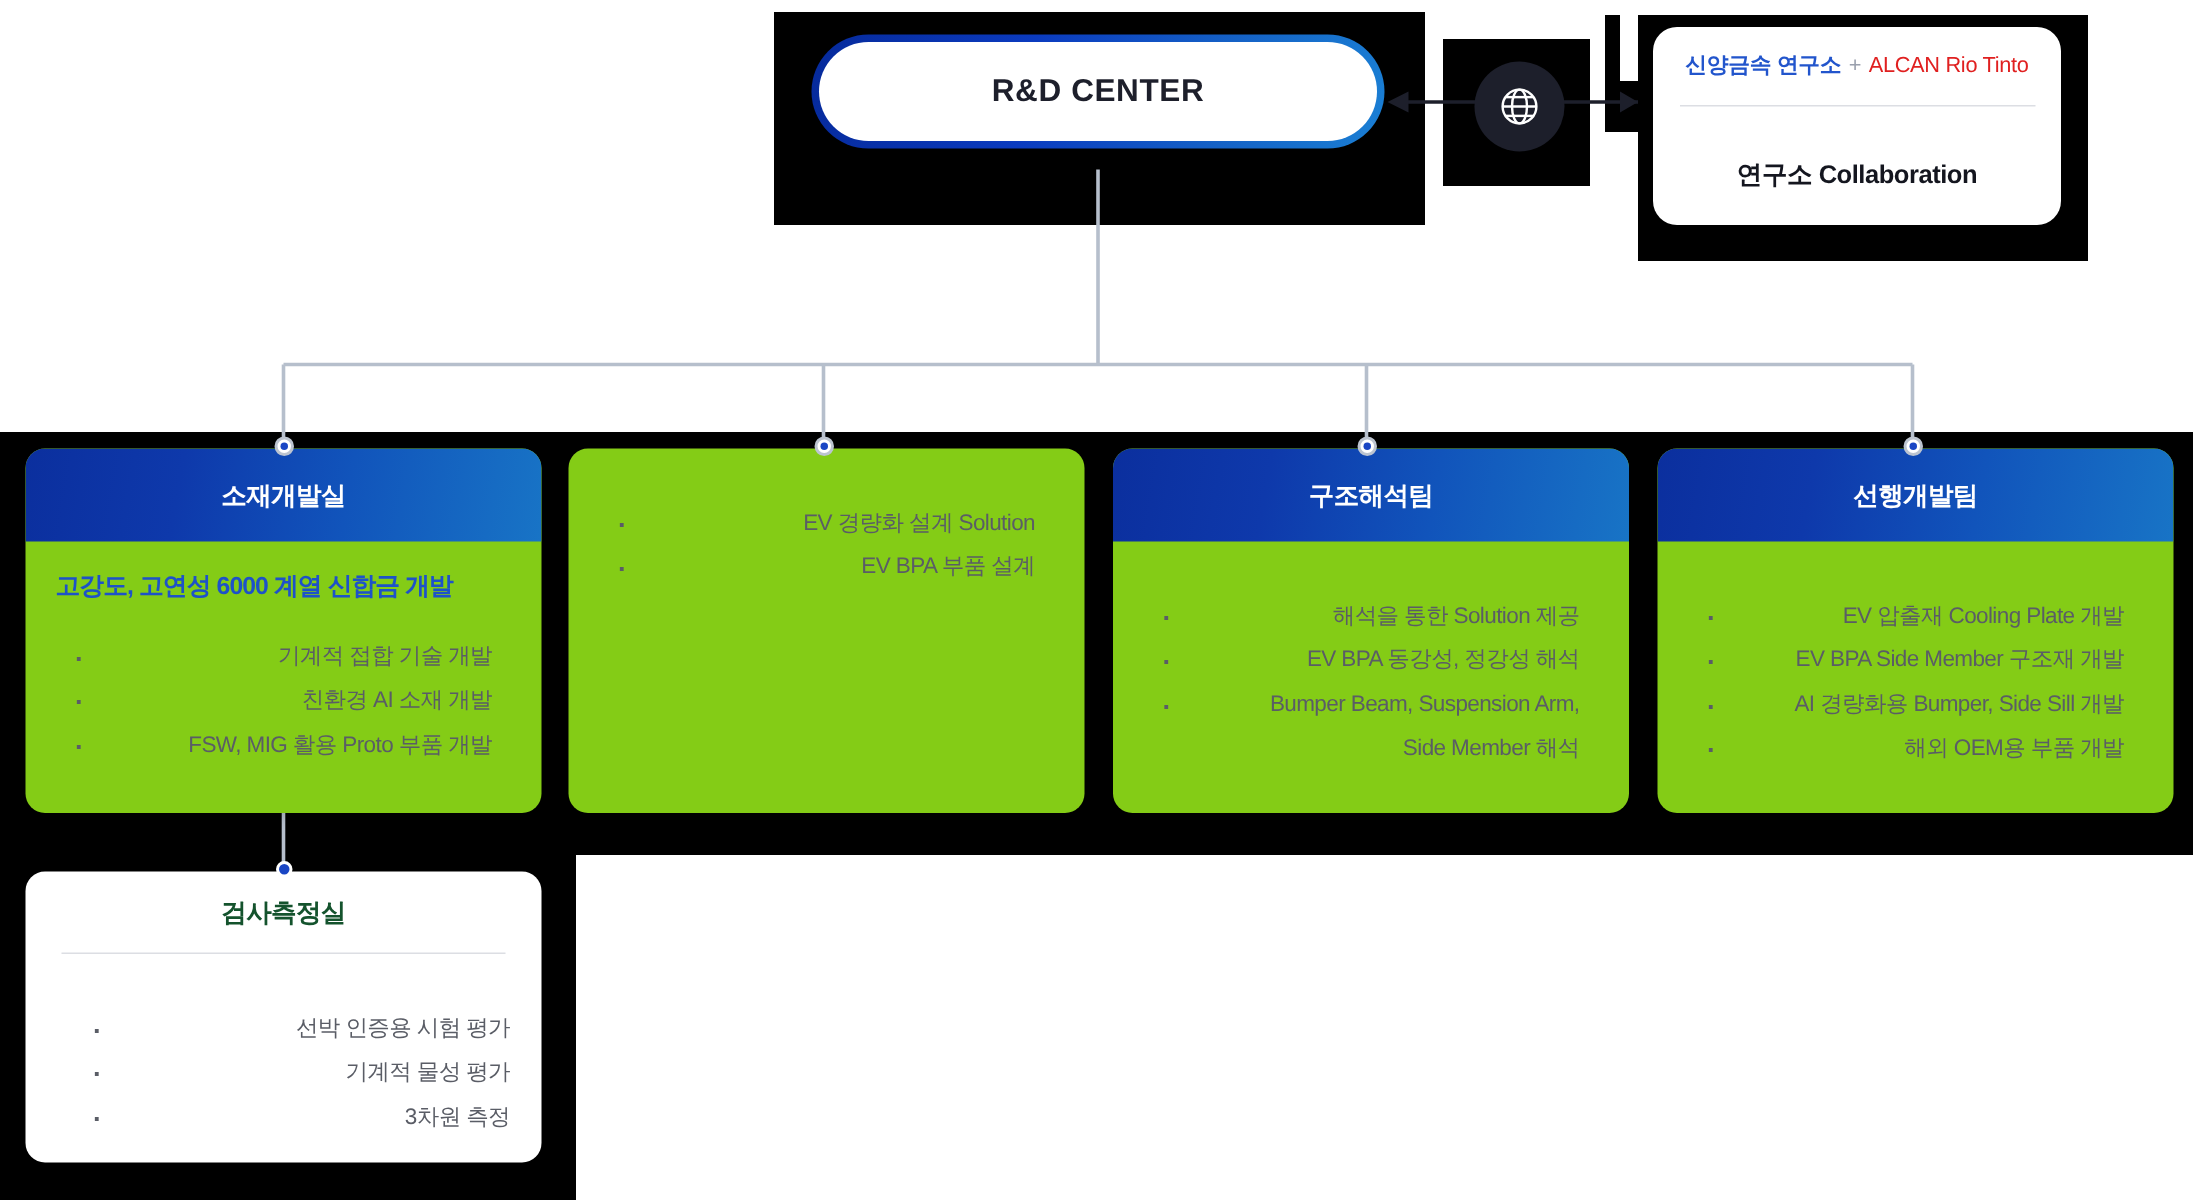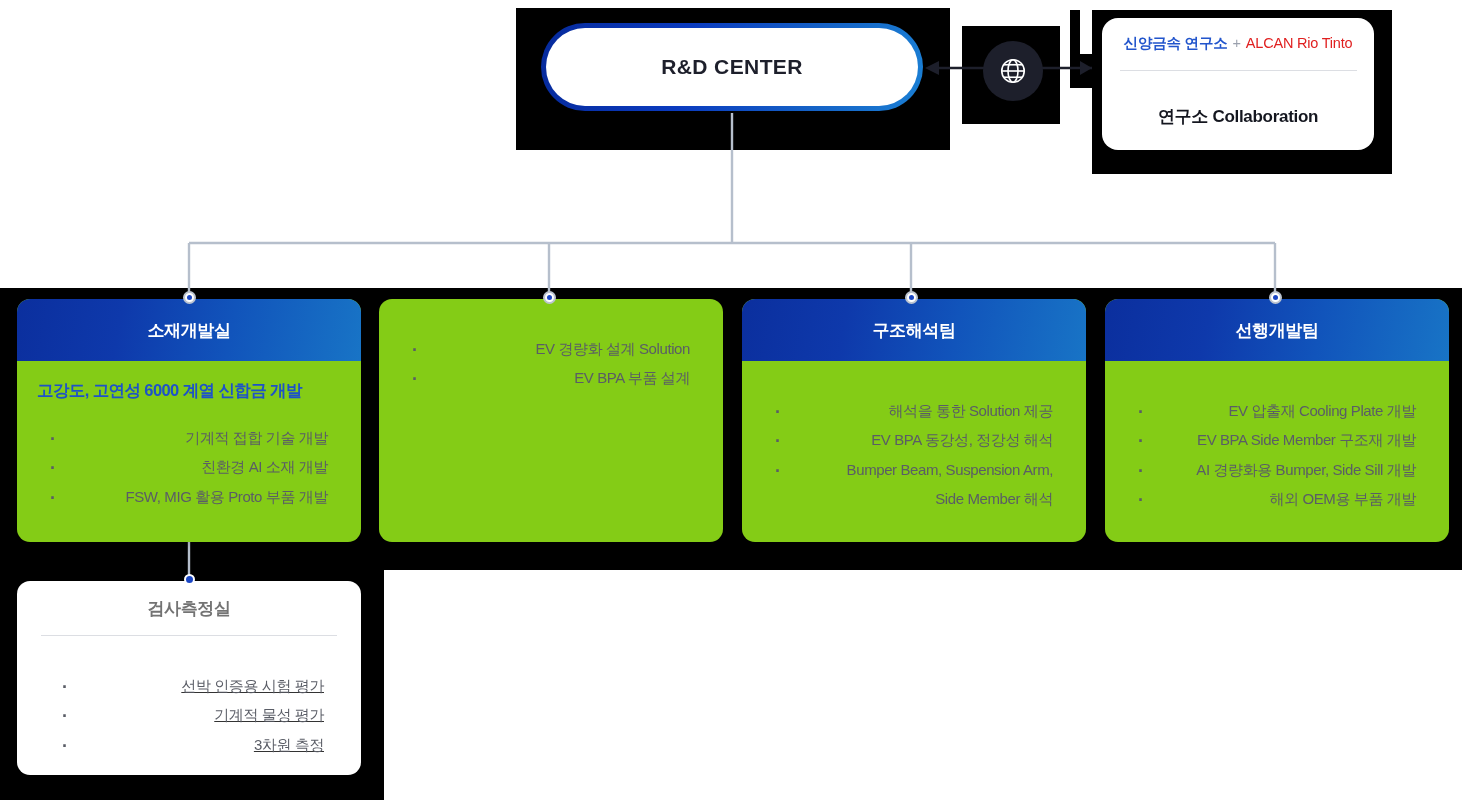--- a/index.html
+++ b/index.html
@@ -36,21 +36,21 @@
     left: 0; top: 0;
     width: 1462px; height: 800px;
     z-index: 1;
     pointer-events: none;
   }
 
   
   #rd-center {
     position: absolute;
     left: 541px; top: 23px;
-    width: 382px; height: 88px;
+    width: 382px; height: 76px;
     border-radius: 48px;
     padding: 5px;
     background: linear-gradient(100deg, #062a9b 0%, #0b3bbf 38%, #1562c6 72%, #1a7fd4 100%);
     box-sizing: border-box;
     z-index: 4;
   }
   #rd-center-inner {
     width: 100%; height: 100%;
     background: #ffffff;
     border-radius: 44px;
@@ -198,32 +198,31 @@
   }
   #sub-card-header {
     height: 54px;
     display: flex;
     align-items: center;
     justify-content: center;
   }
   #sub-card-title {
     font-size: 17px;
     font-weight: bold;
-    color: #737373;
+    color: #14532d;
     letter-spacing: -0.4px;
   }
   #sub-card-divider {
     width: 296px;
     height: 1px;
     background: #dcdee3;
     margin: 0 auto;
   }
   #sub-card-body {
-    padding: 22px 24px 0 32px;
-    text-decoration: underline;
+    padding: 22px 8px 0 32px;
   }
 
   
   .node {
     position: absolute;
     z-index: 6;
   }
   .node-ring {
     width: 13px; height: 13px;
     border-radius: 50%;

